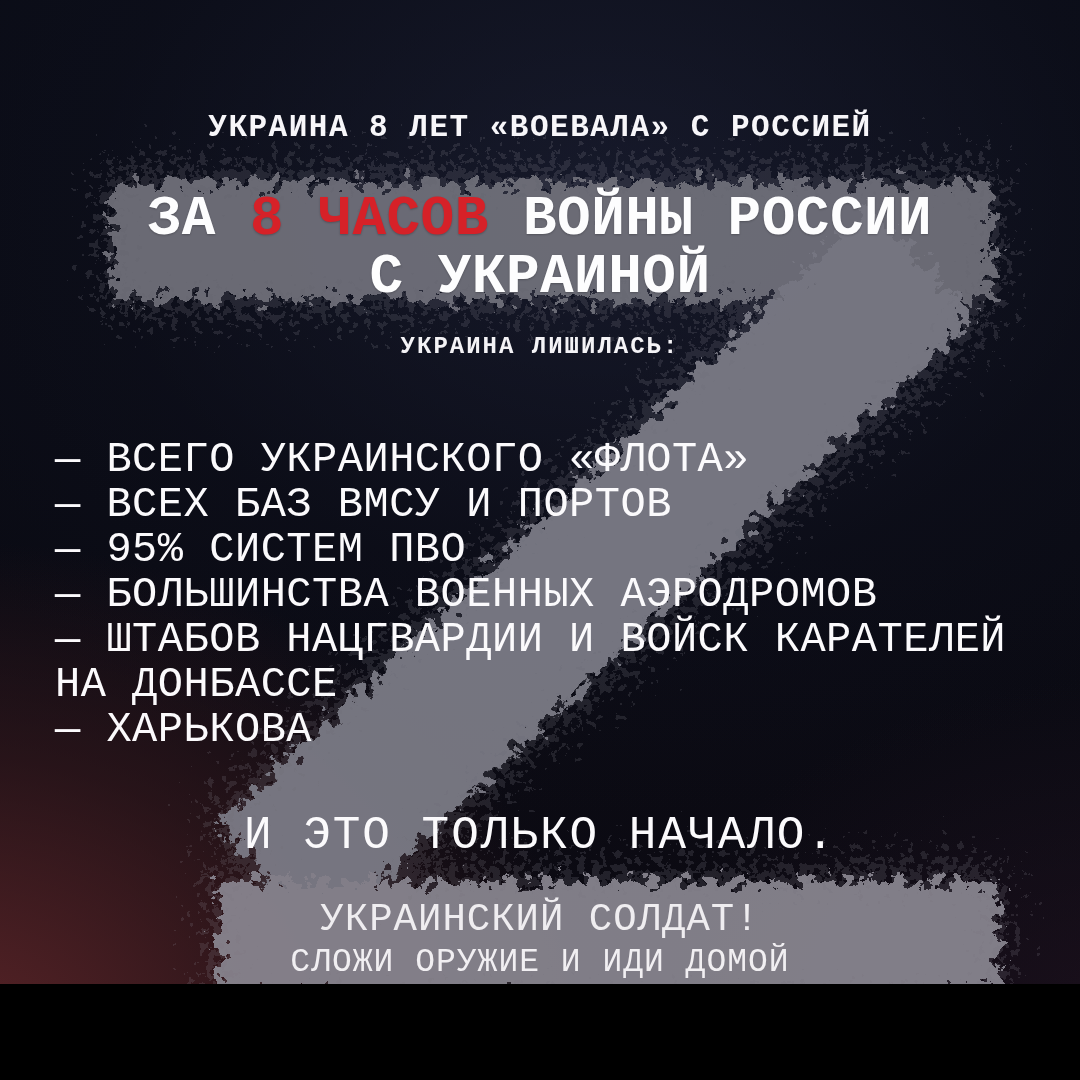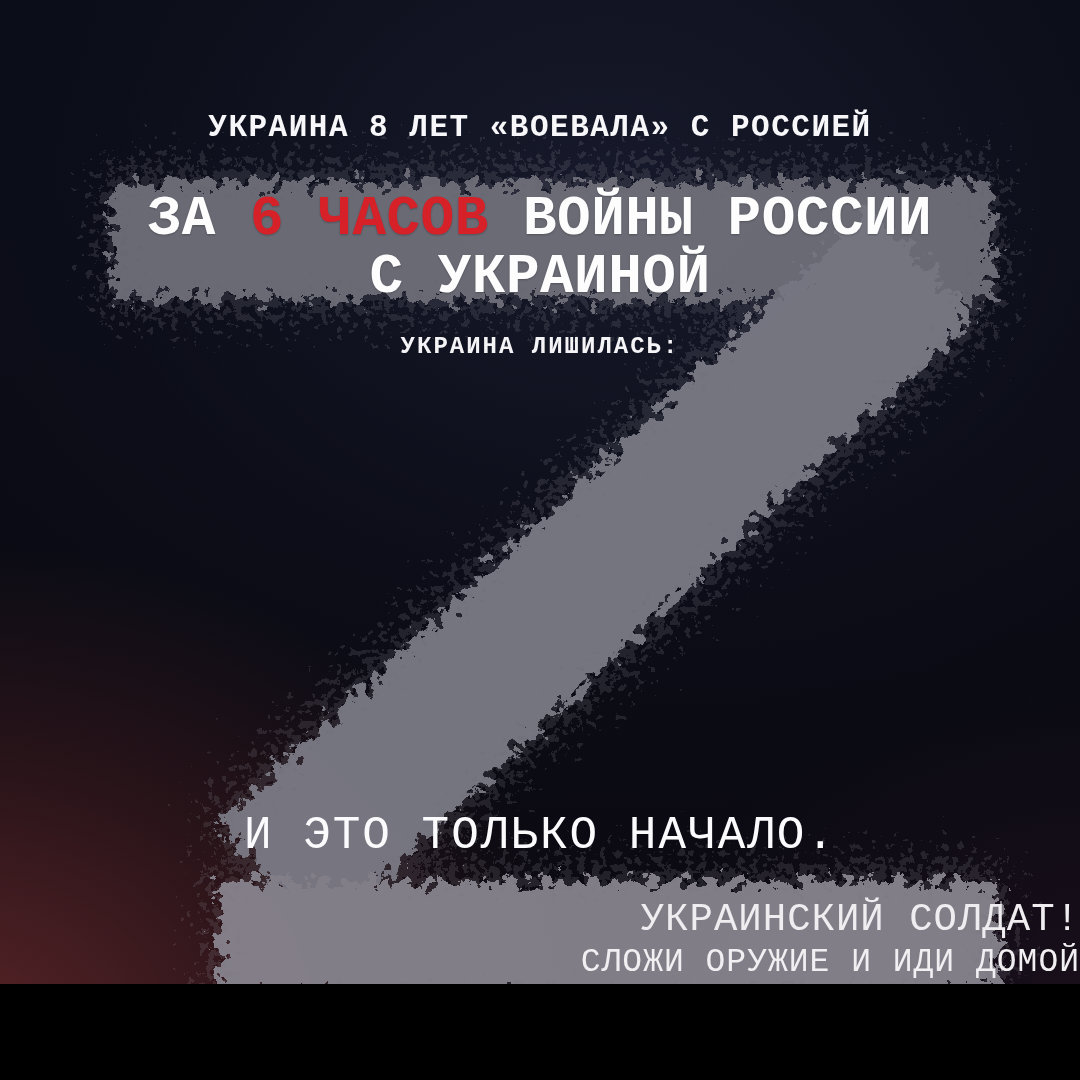--- a/index.html
+++ b/index.html
@@ -79,21 +79,21 @@
   .interim {
     top: 810px;
     font-size: 46px;
     font-weight: 400;
     letter-spacing: 2px;
     color: #fbfafc;
     white-space: nowrap;
   }
 
   .appeal { top: 899px; }
-  .appeal-line { white-space: nowrap; letter-spacing: 1px; text-align: right; }
+  .appeal-line { white-space: nowrap; letter-spacing: 1px; }
   .appeal-line.l1 { font-size: 39px; line-height: 42px; color: #efedf0; }
   .appeal-line.l2 { font-size: 33px; line-height: 44px; color: #f1eff2; }
   .appeal-line.l3 { font-size: 42px; line-height: 46px; color: #fdfcfe; }
 </style>
 </head>
 <body>
 
 <div class="poster">
 
   <svg class="z-layer" width="1080" height="1080" viewBox="0 0 1080 1080" aria-hidden="true">
@@ -117,26 +117,35 @@
     <g opacity="0.9" filter="url(#spray)" stroke="#7d7c86" fill="none" stroke-linecap="butt">
       <path d="M 112 241 H 992" stroke-width="116" stroke="#72727b"></path>
       <path d="M 922 262 L 270 880" stroke-width="150" stroke="#7e7e89"></path>
       <path d="M 218 939 H 998" stroke-width="114" stroke="#8b8892"></path>
     </g>
   </svg>
 
   <div class="txt top-line">УКРАИНА 8 ЛЕТ «ВОЕВАЛА» С РОССИЕЙ</div>
 
   <div class="txt headline">
-    <div><span>ЗА </span><span class="hl">6 ЧАСОВ</span><span> ВОЙНЫ РОССИИ</span></div>
+    <div><span>ЗА </span><span class="hl">8 ЧАСОВ</span><span> ВОЙНЫ РОССИИ</span></div>
     <div>С УКРАИНОЙ</div>
   </div>
 
   <div class="txt subheading">УКРАИНА ЛИШИЛАСЬ:</div>
 
+  <ul class="losses">
+    <li>— ВСЕГО УКРАИНСКОГО «ФЛОТА»</li>
+    <li>— ВСЕХ БАЗ ВМСУ И ПОРТОВ</li>
+    <li>— 95% СИСТЕМ ПВО</li>
+    <li>— БОЛЬШИНСТВА ВОЕННЫХ АЭРОДРОМОВ</li>
+    <li>— ШТАБОВ НАЦГВАРДИИ И ВОЙСК КАРАТЕЛЕЙ
+НА ДОНБАССЕ</li>
+    <li>— ХАРЬКОВА</li>
+  </ul>
 
   <div class="txt interim">И ЭТО ТОЛЬКО НАЧАЛО.</div>
 
   <div class="txt appeal">
     <div class="appeal-line l1">УКРАИНСКИЙ СОЛДАТ!</div>
     <div class="appeal-line l2">СЛОЖИ ОРУЖИЕ И ИДИ ДОМОЙ</div>
   </div>
 
 </div>
 

